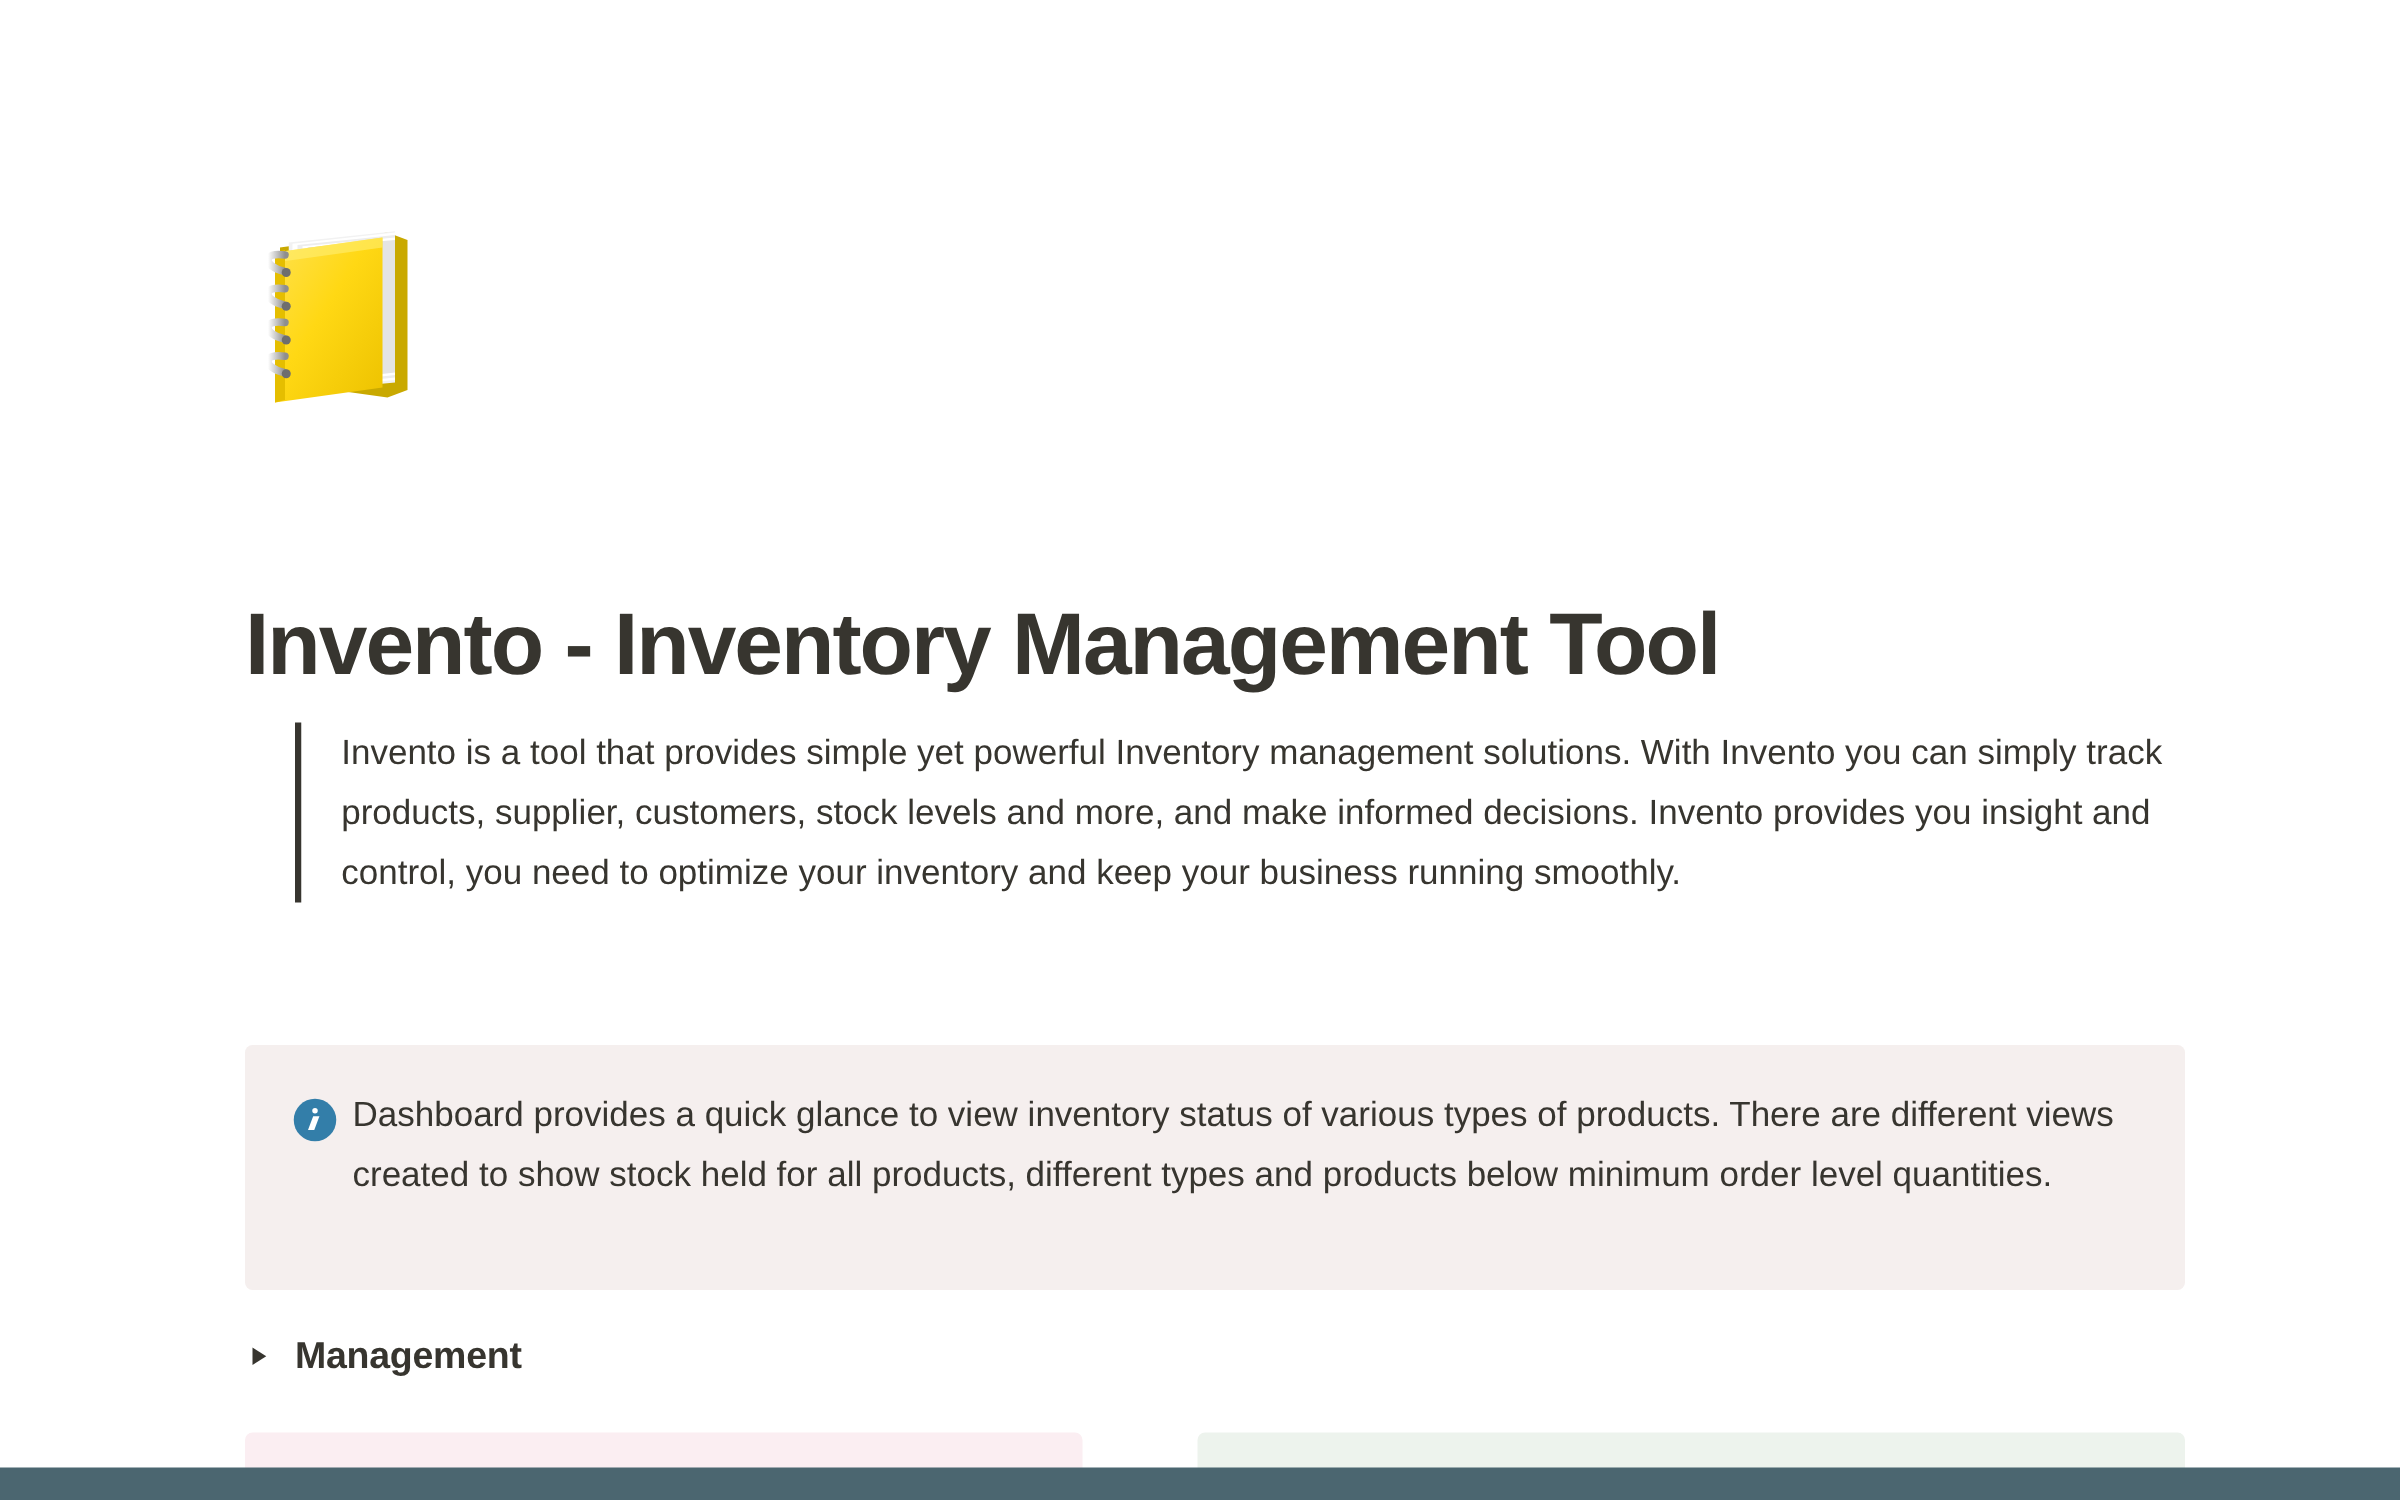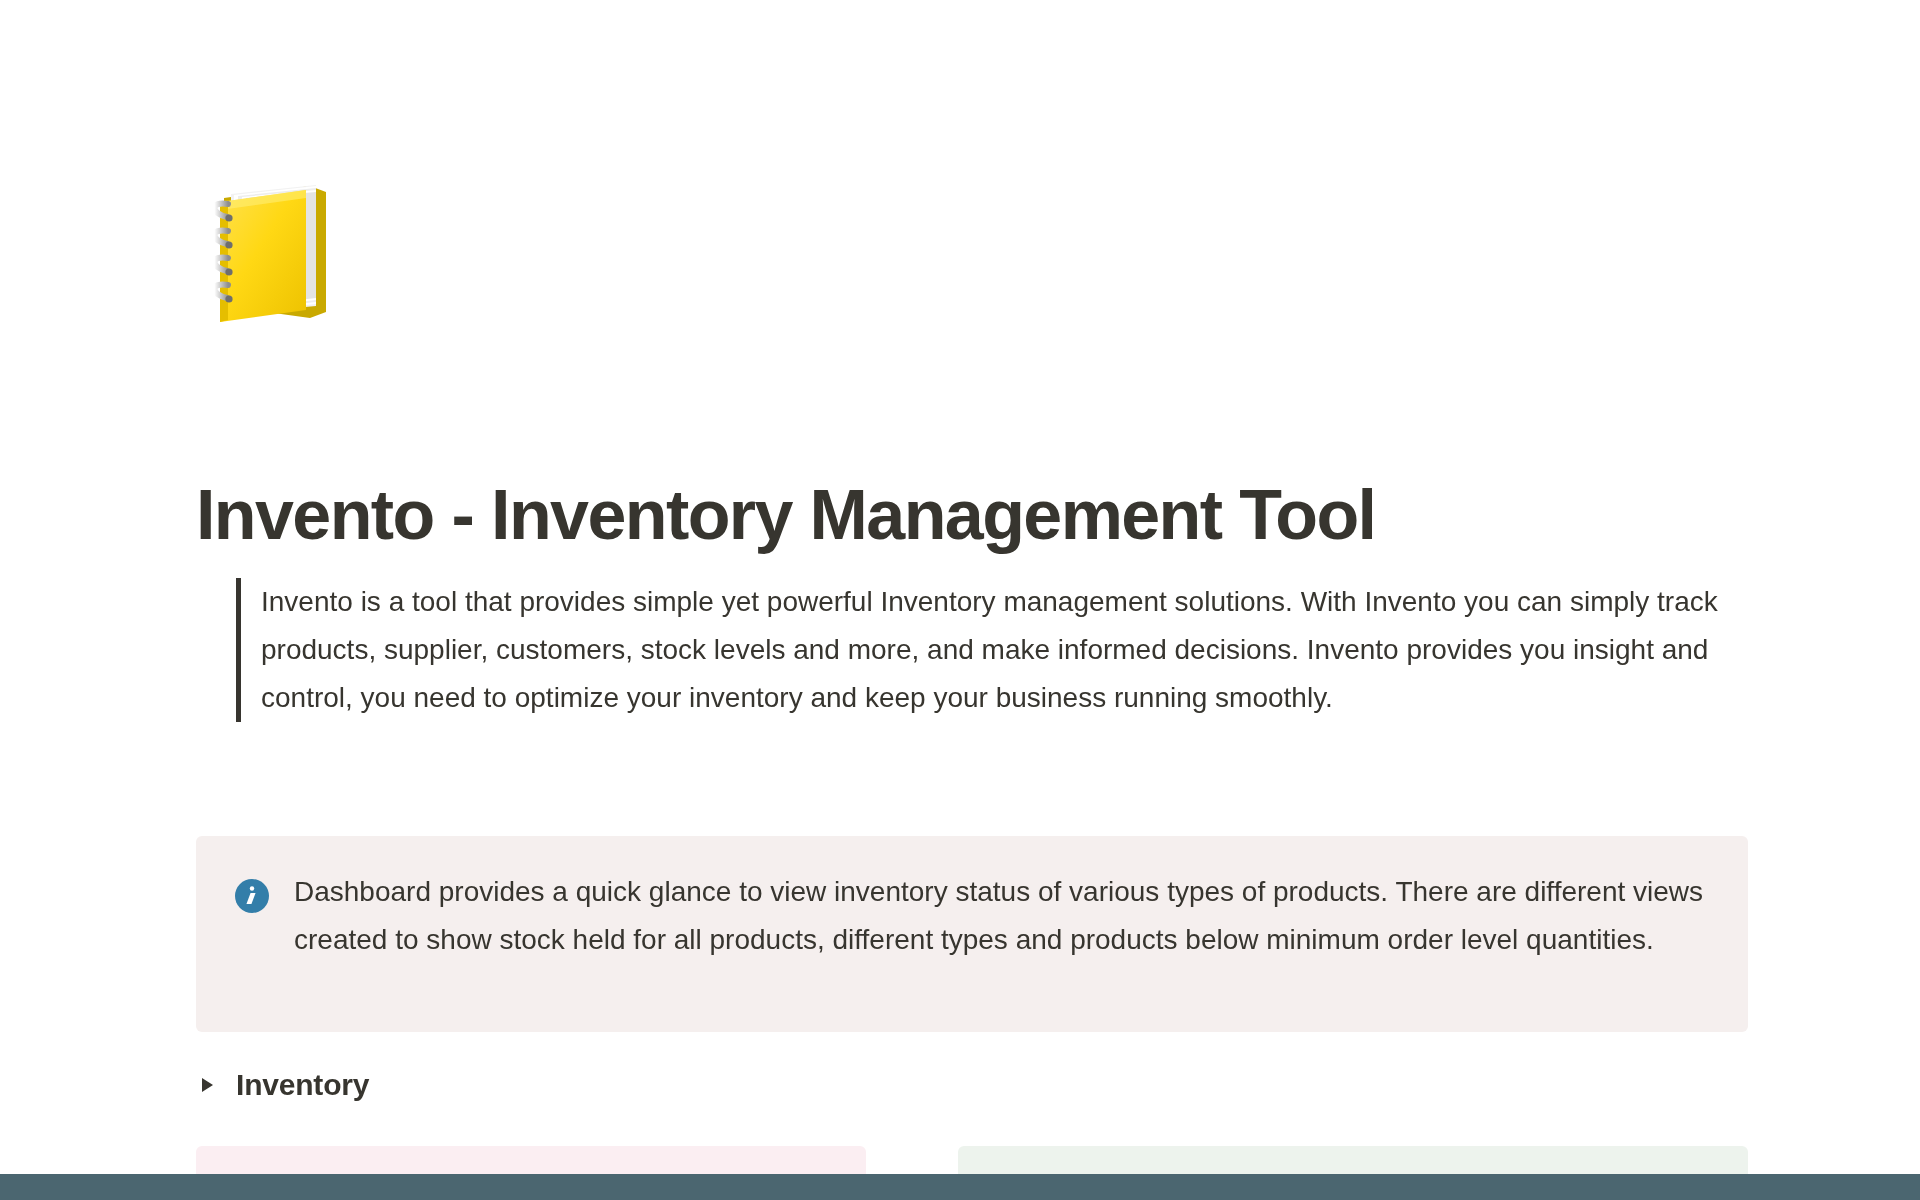--- a/index.html
+++ b/index.html
@@ -49,21 +49,21 @@
     color: #37352F;
     white-space: nowrap;
   }
 
   
   .quote-block {
     position: absolute;
     left: 196px;
     top: 562px;
     width: 1552px;
-    padding-left: 20px;
+    padding-left: 32px;
     box-sizing: border-box;
     border-left: 5px solid #37352F;
   }
   .quote-text {
     font-size: 28px;
     line-height: 48px;
     color: #37352F;
     font-weight: 400;
   }
 
@@ -73,21 +73,21 @@
     left: 196px;
     top: 836px;
     width: 1552px;
     min-height: 196px;
     box-sizing: border-box;
     background: #F5EFEE;
     border-radius: 6px;
     padding: 32px 34px 32px 38px;
     display: flex;
     align-items: flex-start;
-    gap: 24px;
+    gap: 12px;
   }
   .callout-icon {
     flex: 0 0 auto;
     width: 36px;
     height: 36px;
     margin-top: 10px;
   }
   .callout-icon svg { display: block; }
   .callout-text {
     font-size: 28px;
@@ -216,21 +216,21 @@
     </span>
     <div class="callout-text">Dashboard provides a quick glance to view inventory status of various types of products. There are different views created to show stock held for all products, different types and products below minimum order level quantities.</div>
   </div>
 
   <div class="toggle-row">
     <span class="toggle-arrow">
       <svg width="20" height="20" viewBox="0 0 20 20" xmlns="http://www.w3.org/2000/svg">
         <path d="M5 3 L16 10 L5 17 Z" fill="#37352F"></path>
       </svg>
     </span>
-    <span class="toggle-label">Inventory</span>
+    <span class="toggle-label">Management</span>
   </div>
 
   <div class="card card-pink"></div>
   <div class="card card-green"></div>
 
   <div class="bottom-bar"></div>
 
 </div>
 
 </body></html>

